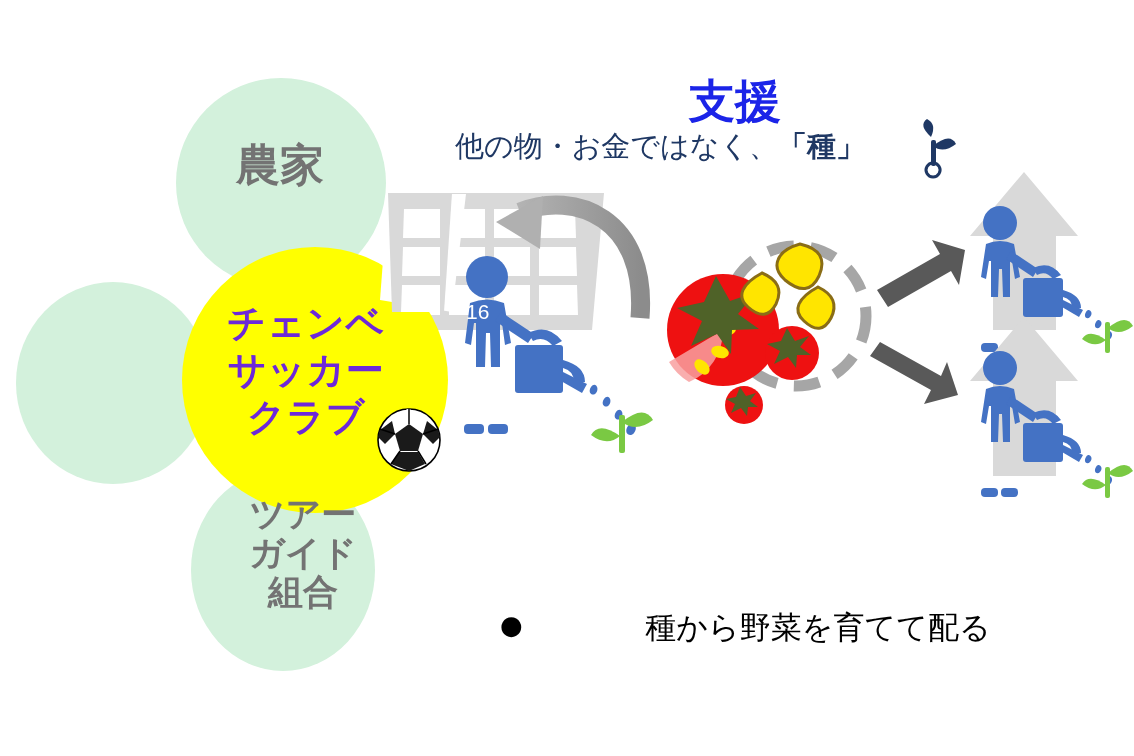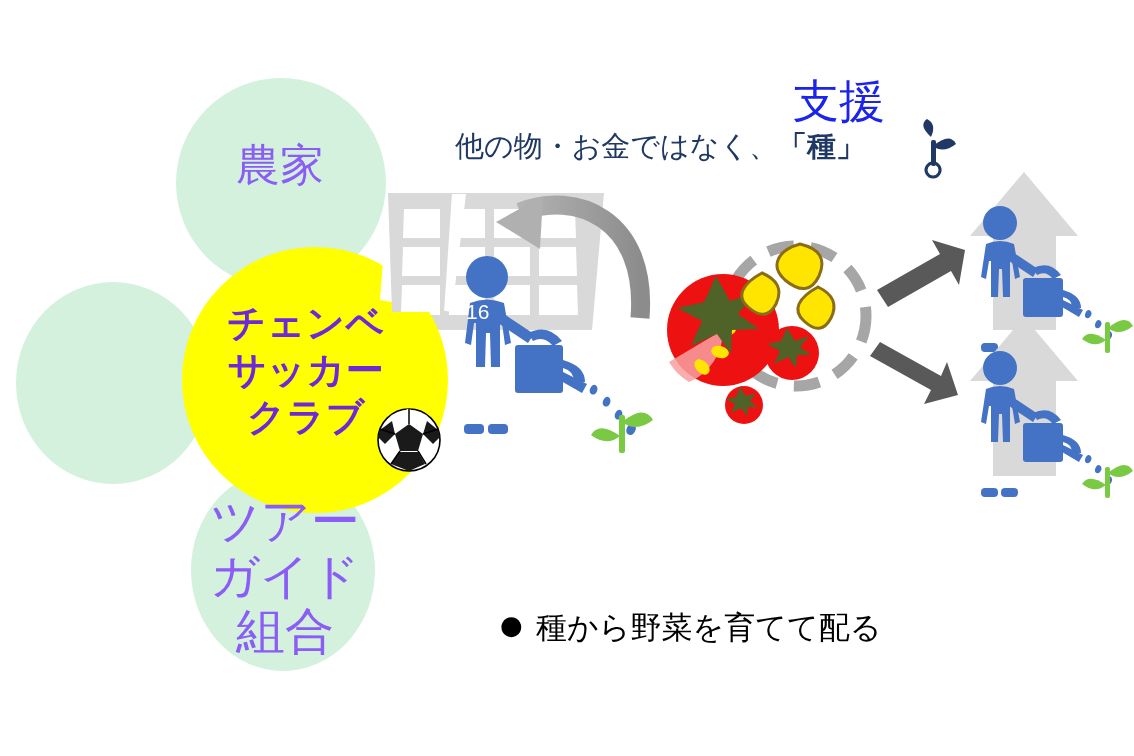--- a/index.html
+++ b/index.html
@@ -12,61 +12,61 @@
     position:relative;
   }
   #stage{position:absolute;left:0;top:0;width:1134px;height:756px;}
   #stage > svg{position:absolute;left:0;top:0;}
 
   
   .txt{position:absolute;white-space:pre;line-height:1.12;}
 
   .circle-label{
     text-align:center;
-    color:#8b5cf6;
-    font-weight:400;
+    color:#737373;
+    font-weight:700;
     font-family:"DejaVu Sans","Liberation Sans",sans-serif;
   }
   #lbl-nouka{left:180px;top:140px;width:200px;font-size:44px;}
   #lbl-sonota{left:18px;top:330px;width:190px;font-size:36px;}
-  #lbl-tour{left:190px;top:495px;width:190px;font-size:49px;}
+  #lbl-tour{left:208px;top:495px;width:190px;font-size:35px;}
 
   #lbl-club{
     left:196px;top:300px;width:220px;
     font-size:38px;font-weight:700;color:#6d28d9;
     text-align:center;line-height:1.24;
     letter-spacing:.5px;
     font-family:"DejaVu Sans","Liberation Sans",sans-serif;
   }
 
   #heading{
     left:585px;top:76px;width:300px;
-    text-align:right;
-    font-size:46px;font-weight:400;color:#1b24e8;
+    text-align:center;
+    font-size:46px;font-weight:700;color:#1b24e8;
     font-family:"DejaVu Sans","Liberation Sans",sans-serif;
   }
   #subheading{
     left:455px;top:130px;width:470px;
     text-align:left;
     font-size:29px;color:#1f3864;
     font-family:"DejaVu Sans","Liberation Sans",sans-serif;
   }
   #subheading .strong{font-weight:700;}
 
   #bullets{
     left:500px;top:538px;width:600px;
     font-size:31px;color:#000000;
     font-family:"DejaVu Sans","Liberation Sans",sans-serif;
   }
   .bullet-row{display:flex;align-items:flex-start;margin-bottom:2px;}
   .bullet-dot{
     flex:0 0 auto;width:36px;
     font-size:26px;line-height:1.45;color:#000;
   }
-  .bullet-body{flex:1 1 auto;line-height:1.30;}
+  .bullet-body{flex:1 1 auto;line-height:1.30;text-align:center;}
   .bullet-sub{display:block;}
 </style>
 </head>
 <body>
 
 <div id="stage">
 
   <svg width="1134" height="756" viewBox="0 0 1134 756">
     <defs>
       <clipPath id="clipYellow">

